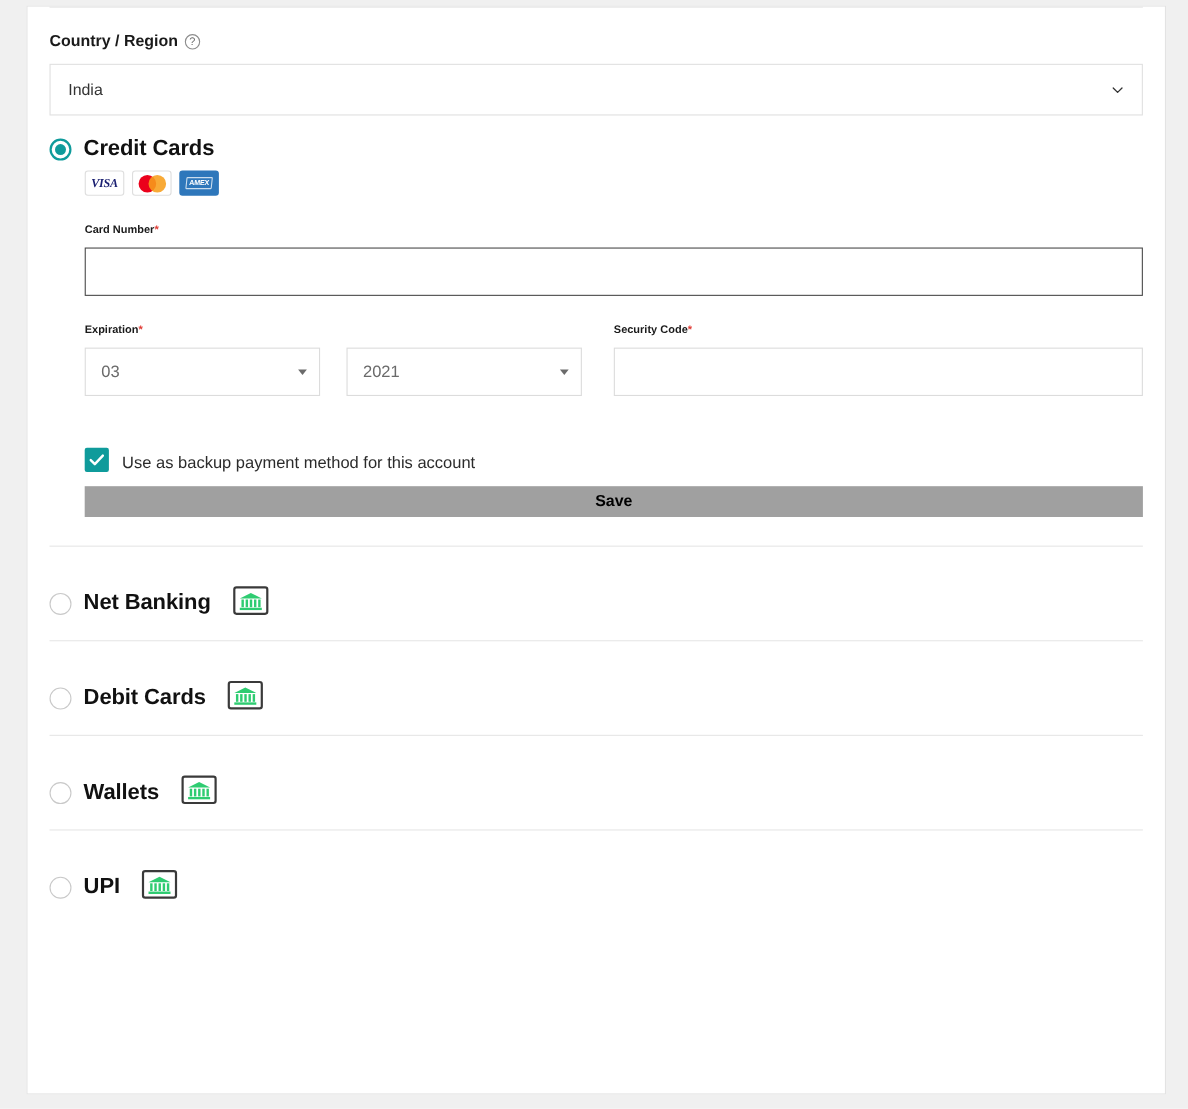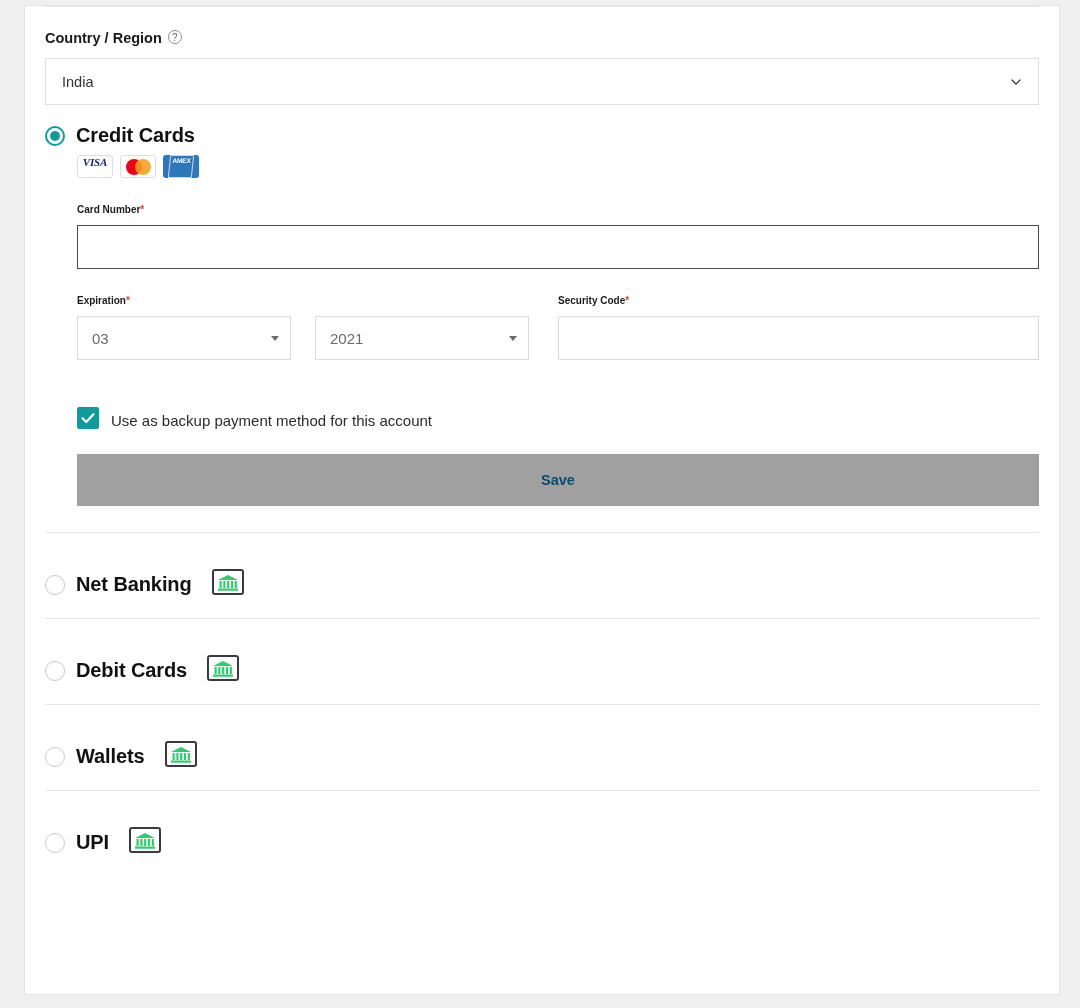--- a/index.html
+++ b/index.html
@@ -38,21 +38,21 @@
   .hr {
     height: 1px;
     background: #e6e6e6;
     width: 100%;
   }
   .field-label {
     font-size: 14.5px;
     font-weight: bold;
     color: #1a1a1a;
     display: flex;
-    align-items: flex-start;
+    align-items: center;
     gap: 6px;
   }
   .help-icon {
     display: inline-block;
     width: 14px;
     height: 14px;
     line-height: 13px;
     text-align: center;
     border: 1px solid #8c8c8c;
     border-radius: 50%;
@@ -129,20 +129,21 @@
     display: flex;
     gap: 7px;
     margin: 9px 0 0 32px;
   }
   .brand {
     width: 36px;
     height: 23px;
     border-radius: 3px;
     box-sizing: border-box;
     display: flex;
+    align-items: center;
     justify-content: center;
     overflow: hidden;
   }
   .brand-visa {
     background: #fff;
     border: 1px solid #dedede;
   }
   .brand-visa span {
     font-family: "Liberation Serif", serif;
     font-style: italic;
@@ -249,25 +250,25 @@
     background: #0f9b9b;
     flex: 0 0 auto;
     position: relative;
     border-radius: 2px;
   }
   .check-text {
     font-size: 15px;
     color: #2b2b2b;
   }
   .save-btn {
-    margin-top: 25px;
+    margin-top: 13px;
     width: 100%;
-    height: 52px;
+    height: 28px;
     background: #a0a0a0;
-    color: #0c4a6e;
+    color: #000000;
     font-size: 14.5px;
     font-weight: bold;
     display: flex;
     align-items: center;
     justify-content: center;
     border: none;
     font-family: "Liberation Sans", sans-serif;
   }
   .methods {
     margin-top: 26px;

